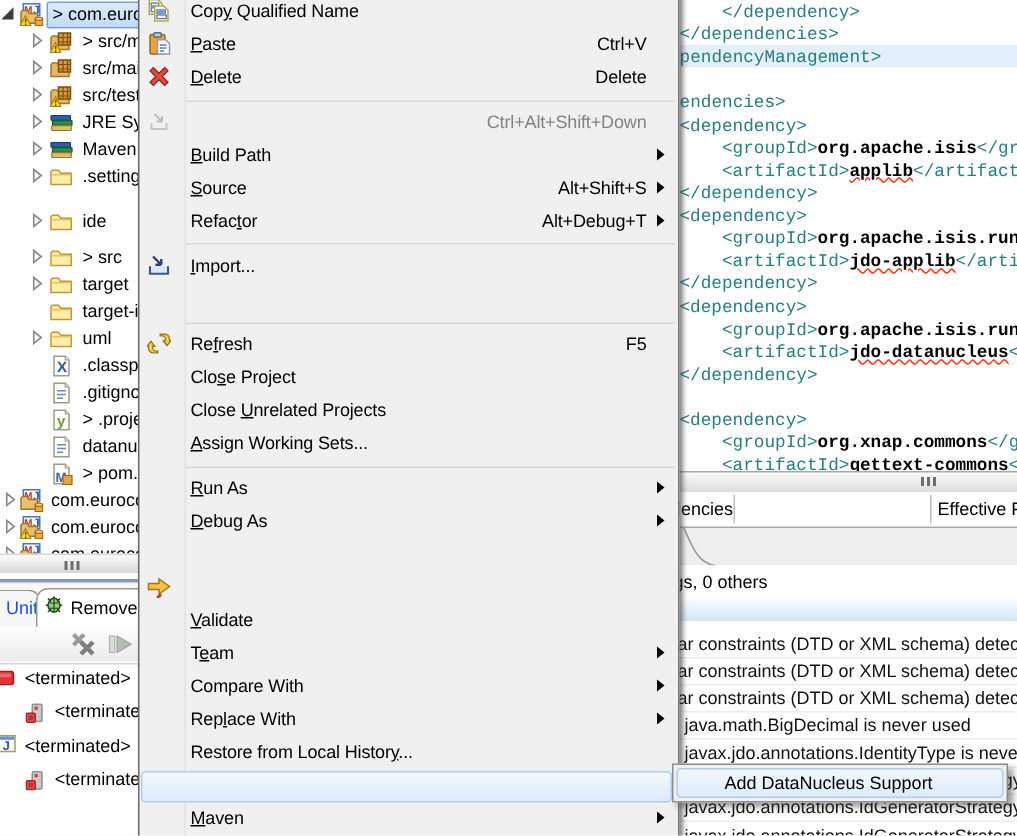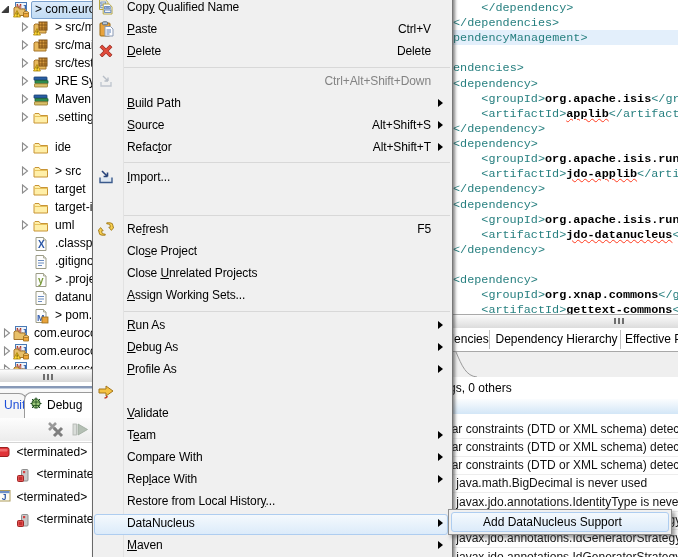--- a/index.html
+++ b/index.html
@@ -320,21 +320,21 @@
 <div style="position:absolute;left:0;top:6px;width:92px;height:1px;background:#c3cede"></div>
 <div style="position:absolute;left:0;top:7px;width:92px;height:28px;background:linear-gradient(#fafafa,#e6e6e6)"></div>
 <div style="position:absolute;left:-8px;top:11px;width:33px;height:25px;background:#f6f6f6;border:1px solid #9a9a9a;border-bottom:none;border-radius:3px 8px 0 0"></div>
 <div style="position:absolute;left:4px;top:13px;width:26px;height:20px;line-height:20px;font-size:12px;color:#1d4ed8">Unit</div>
 <div style="position:absolute;left:24px;top:10px;width:70px;height:26px;background:#fff;border:1px solid #9a9a9a;border-bottom:none;border-radius:8px 0 0 0"></div>
 <svg style="position:absolute;left:28px;top:13px" width="16" height="16" viewBox="0 0 16 16">
       <ellipse cx="8" cy="8.5" rx="4" ry="4.6" fill="#9cc87a" stroke="#1a4a1a" stroke-width="1"></ellipse>
       <path d="M8 4 L8 13 M4.5 7 L11.5 7 M4.8 10.5 L11.2 10.5" stroke="#1a4a1a" stroke-width="0.8"></path>
       <path d="M4 4 L6 6 M12 4 L10 6 M2.5 8.5 L4 8.5 M12 8.5 L13.5 8.5 M4 13 L6 11 M12 13 L10 11 M8 2.5 L8 4" stroke="#1a4a1a" stroke-width="1"></path>
     </svg>
-<div style="position:absolute;left:47px;top:13px;width:40px;height:20px;line-height:20px;font-size:12px;color:#000">Debug</div>
+<div style="position:absolute;left:47px;top:13px;width:40px;height:20px;line-height:20px;font-size:12px;color:#000">Remove</div>
 <div style="position:absolute;left:0;top:36px;width:92px;height:23px;background:linear-gradient(#fdfdfd,#ececec)"></div>
 <svg style="position:absolute;left:47px;top:39px" width="19" height="17" viewBox="0 0 19 17">
       <path d="M2 2 L9 9 M9 2 L2 9" stroke="#9a9a9a" stroke-width="2.6"></path>
       <path d="M7 7 L15 15 M15 7 L7 15" stroke="#7e7e7e" stroke-width="3"></path>
     </svg>
 <svg style="position:absolute;left:72px;top:41px" width="17" height="13" viewBox="0 0 17 13">
       <rect x="1" y="1" width="3.5" height="11" fill="#d9ddd9" stroke="#b0b4b0" stroke-width="0.8"></rect>
       <path d="M6 1 L15.5 6.5 L6 12 Z" fill="#b4bfb4" stroke="#9aa89a" stroke-width="0.8"></path>
     </svg>
 <div style="position:absolute;left:0;top:60px;width:92px;height:1px;background:#d5d5d5"></div>
@@ -396,21 +396,20 @@
 <div class="cl" style="left:32.3px;top:303.4px"><span class="tag">&lt;artifactId&gt;</span><span class="bb sq">gettext-commons</span><span class="tag">&lt;/artifactId&gt;</span></div>
   </div>
 <div id="rsash">
     <div style="position:absolute;left:165px;top:3px;width:2px;height:6px;background:#6e6e6e"></div>
     <div style="position:absolute;left:169px;top:3px;width:2px;height:6px;background:#6e6e6e"></div>
     <div style="position:absolute;left:173px;top:3px;width:2px;height:6px;background:#6e6e6e"></div>
   </div>
 <div id="tabbar">
   <span class="tbl" style="left:-37px">Dependencies</span>
   <span class="tbs" style="left:40px"></span>
-  <span class="tbl" style="left:46.5px">Dependency Hierarchy</span>
   <span class="tbs" style="left:171px"></span>
   <span class="tbl" style="left:176px">Effective POM</span>
 </div>
 <div id="probtop">
   <svg width="229" height="25" style="position:absolute;left:0;top:0">
     <path d="M 7,0 C 13,14 17,24 28,25" stroke="#9a9a9a" fill="none" stroke-width="1"></path>
   </svg>
 </div>
 <div id="problab">
     <span style="position:absolute;left:0px">gs, 0 others</span>
@@ -486,21 +485,21 @@
       <span class="lbl"><u>B</u>uild Path</span>
       <span class="arr"></span>
     </div>
 <div class="mi" style="top:123px">
       <span class="lbl"><u>S</u>ource</span>
       <span class="sc">Alt+Shift+S</span>
       <span class="arr"></span>
     </div>
 <div class="mi" style="top:145px">
       <span class="lbl">Refac<u>t</u>or</span>
-      <span class="sc">Alt+Shift+T</span>
+      <span class="sc">Alt+Debug+T</span>
       <span class="arr"></span>
     </div>
 <div class="msep" style="top:170.5px"></div>
 <div class="mi" style="top:175px">
       <span class="mic"><svg width="16" height="16" viewBox="0 0 16 16">
           <path d="M2 8.5 v5 h12 v-5" fill="#dfe8f2" stroke="#3a5a8c" stroke-width="1.4"></path>
           <path d="M4 2 L9.5 7.5 M9.5 7.5 L9.5 3.6 M9.5 7.5 L5.6 7.5" stroke="#27437a" stroke-width="1.6" fill="none"></path>
         </svg></span>
       <span class="lbl"><u>I</u>mport...</span>
     </div>
@@ -524,24 +523,20 @@
     </div>
 <div class="msep" style="top:319.5px"></div>
 <div class="mi" style="top:323px">
       <span class="lbl"><u>R</u>un As</span>
       <span class="arr"></span>
     </div>
 <div class="mi" style="top:345px">
       <span class="lbl"><u>D</u>ebug As</span>
       <span class="arr"></span>
     </div>
-<div class="mi" style="top:367px">
-      <span class="lbl"><u>P</u>rofile As</span>
-      <span class="arr"></span>
-    </div>
 <div class="mi" style="top:389px">
       <span class="mic"><svg width="16" height="16" viewBox="0 0 16 16">
           <path d="M1 6 h7 V3 l7 5 -7 5 V10 H1 Z" fill="#f5c242" stroke="#a5761a" stroke-width="1"></path>
           <path d="M9 13 q0 2 -2.5 2" fill="none" stroke="#c03a2a" stroke-width="1.6"></path>
         </svg></span>
     </div>
 <div class="mi" style="top:411px">
       <span class="lbl"><u>V</u>alidate</span>
     </div>
 <div class="mi" style="top:455px">
@@ -553,24 +548,20 @@
       <span class="arr"></span>
     </div>
 <div class="mi" style="top:477px">
       <span class="lbl">Rep<u>l</u>ace With</span>
       <span class="arr"></span>
     </div>
 <div class="mi" style="top:499px">
       <span class="lbl">Restore from Local Histor<u>y</u>...</span>
     </div>
 <div class="hlbox" style="left:1.5px;top:522.5px;width:352px;height:19px"></div>
-    <div class="mi" style="top:521px">
-      <span class="lbl">DataNucleus</span>
-      <span class="arr"></span>
-    </div>
 <div class="mi" style="top:543px">
       <span class="lbl"><u>M</u>aven</span>
       <span class="arr"></span>
     </div>
 </div>
 
 <div id="submenu">
   <div class="hlbox" style="left:2px;top:2px;width:216px;height:18px"></div>
   <div style="position:absolute;left:34px;top:0;line-height:24px;font-size:12px;color:#000">Add DataNucleus Support</div>
 </div>

